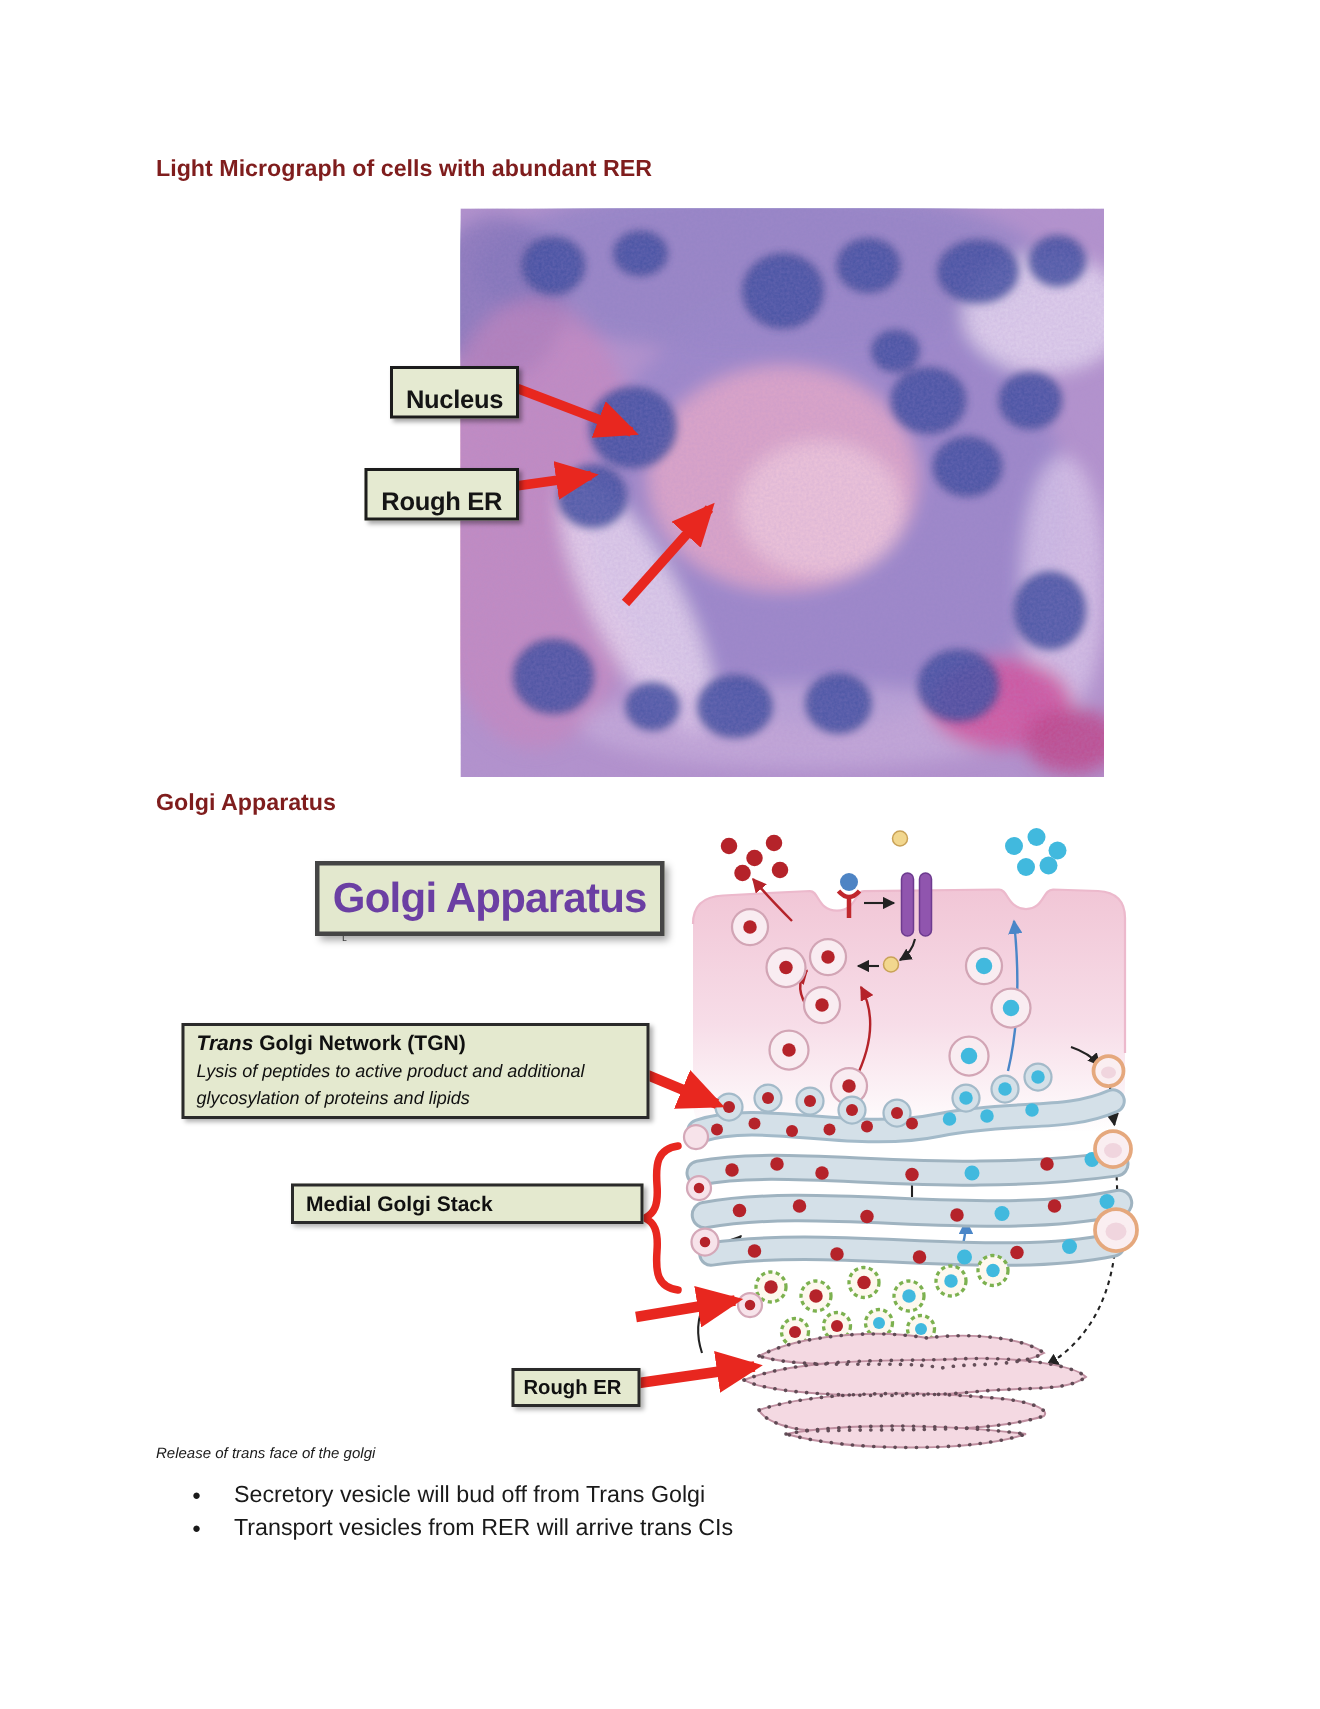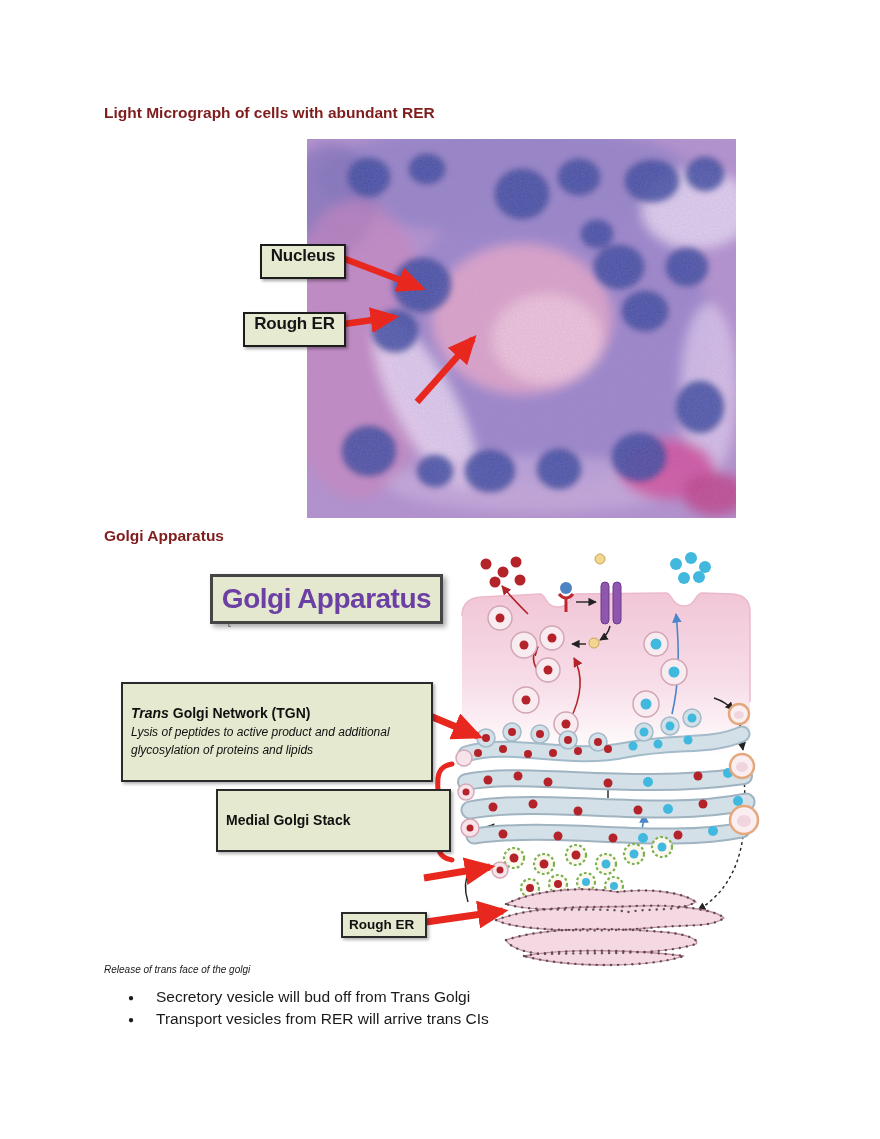--- a/index.html
+++ b/index.html
@@ -5,25 +5,25 @@
   html,body{margin:0;padding:0;background:#fff;}
   #page{position:relative;width:880px;height:1139px;background:#ffffff;overflow:hidden;
         font-family:"Liberation Sans",sans-serif;color:#111;}
   .abs{position:absolute;}
   .doc-heading{font-size:15.5px;font-weight:bold;color:#7f1d1d;white-space:nowrap;}
   .doc-italic{font-size:10px;font-style:italic;color:#1a1a1a;white-space:nowrap;}
   .bullet-row{position:absolute;display:flex;align-items:center;font-size:15.5px;color:#1a1a1a;white-space:nowrap;}
   .bullet-glyph{width:28px;font-size:10px;line-height:15px;}
   
   .mg-label{position:absolute;background:#e5ead1;border:2px solid #1c1c1c;
-            box-shadow:2px 2px 3px rgba(0,0,0,.35);display:flex;align-items:flex-start;justify-content:center;
+            box-shadow:2px 2px 3px rgba(0,0,0,.35);display:flex;align-items:flex-end;justify-content:center;
             font-weight:bold;color:#151515;z-index:10;letter-spacing:-0.2px;}
   
   .gd-label{position:absolute;background:#e4e9cf;border:2px solid #2a2a2a;
-            box-shadow:2px 2px 3px rgba(0,0,0,.3);padding:20px 8px;z-index:10;color:#101010;}
+            box-shadow:2px 2px 3px rgba(0,0,0,.3);padding:2px 8px;z-index:10;color:#101010;}
   .gd-label .box-title{font-size:14px;font-weight:bold;line-height:18.5px;white-space:nowrap;}
   .gd-label .box-desc{font-size:12px;line-height:18.5px;font-style:italic;}
   .it{font-style:italic;}
   .golgi-title-box{position:absolute;left:210px;top:574px;width:227px;height:44px;background:#e3e8ce;
             border:3px solid #454545;box-shadow:3px 3px 5px rgba(0,0,0,.35);display:flex;align-items:center;
             justify-content:center;z-index:10;}
   .golgi-title-box span{font-size:28px;font-weight:bold;color:#6b3fa3;letter-spacing:-0.5px;white-space:nowrap;}
   .tiny-mark{position:absolute;left:228px;top:620px;font-size:8px;color:#444;z-index:10;}
   svg{display:block;}
   .overlay{pointer-events:none;z-index:5;}
@@ -371,21 +371,21 @@
   </div>
   <div class="tiny-mark">ʟ</div>
 
   <div class="gd-label" style="left:121px;top:682px;width:292px;">
     <div class="box-title">
       <span class="it">Trans</span><span> Golgi Network (TGN)</span>
     </div>
     <div class="box-desc">Lysis of peptides to active product and additional glycosylation of proteins and lipids</div>
   </div>
 
-  <div class="gd-label" style="left:194px;top:789px;width:215px;margin-left:22px;">
+  <div class="gd-label" style="left:194px;top:789px;width:215px;">
     <div class="box-title">Medial Golgi Stack</div>
   </div>
 
 
   <div class="gd-label" style="left:341px;top:912px;width:70px;padding:2px 6px;">
     <div class="box-title" style="font-size:13.5px;line-height:18px;">Rough ER</div>
   </div>
 
   <div class="abs doc-italic" style="left:104px;top:964px;">Release of trans face of the golgi</div>
   <div class="bullet-row" style="left:128px;top:988px;">

